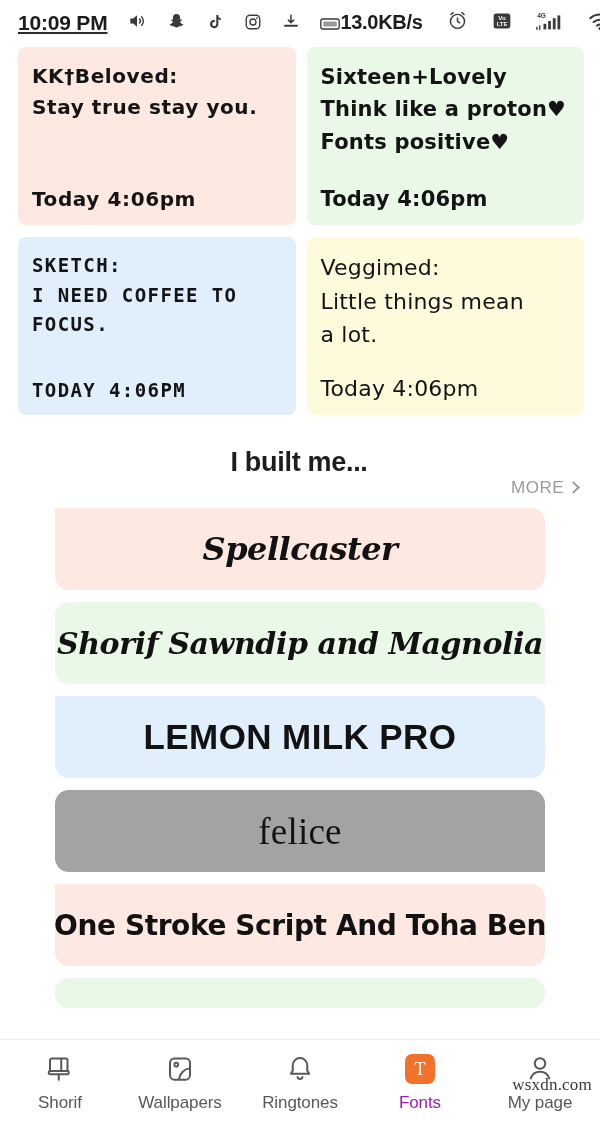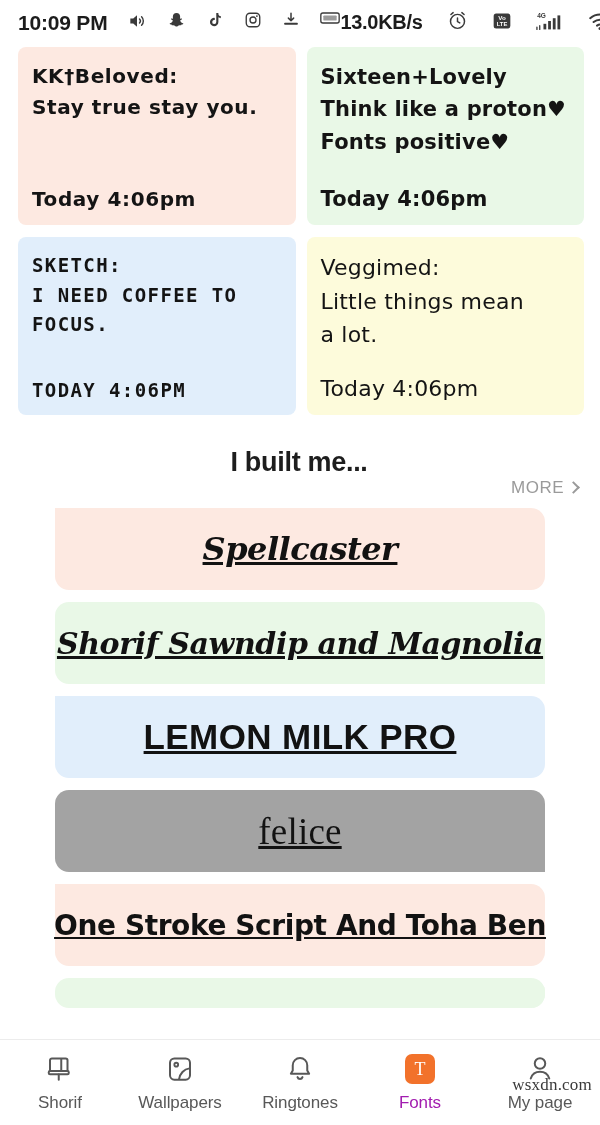--- a/index.html
+++ b/index.html
@@ -26,22 +26,23 @@
     height: 45px;
     flex: 0 0 45px;
     display: flex;
     align-items: center;
     padding: 0 14px 0 18px;
     background: #ffffff;
     color: #2b2b2b;
   }
   .status-left {
     display: flex;
-    align-items: flex-start;
+    align-items: flex-end;
     gap: 20px;
+    text-decoration: underline;
   }
   .status-time {
     font-size: 21px;
     font-weight: bold;
     letter-spacing: -0.2px;
     color: #1c1c1c;
     white-space: nowrap;
   }
   .status-right {
     margin-left: auto;
@@ -143,21 +144,20 @@
     position: relative;
     margin: 0 auto 12px auto;
     width: 490px;
     height: 82px;
     display: flex;
     align-items: center;
     justify-content: center;
     border-radius: 14px;
     color: #121212;
     text-align: center;
-    text-decoration: underline;
   }
   
   .font-row::before {
     content: "";
     position: absolute;
     width: 22px;
     height: 22px;
     background: inherit;
   }
   .font-row.tail-tl::before {

